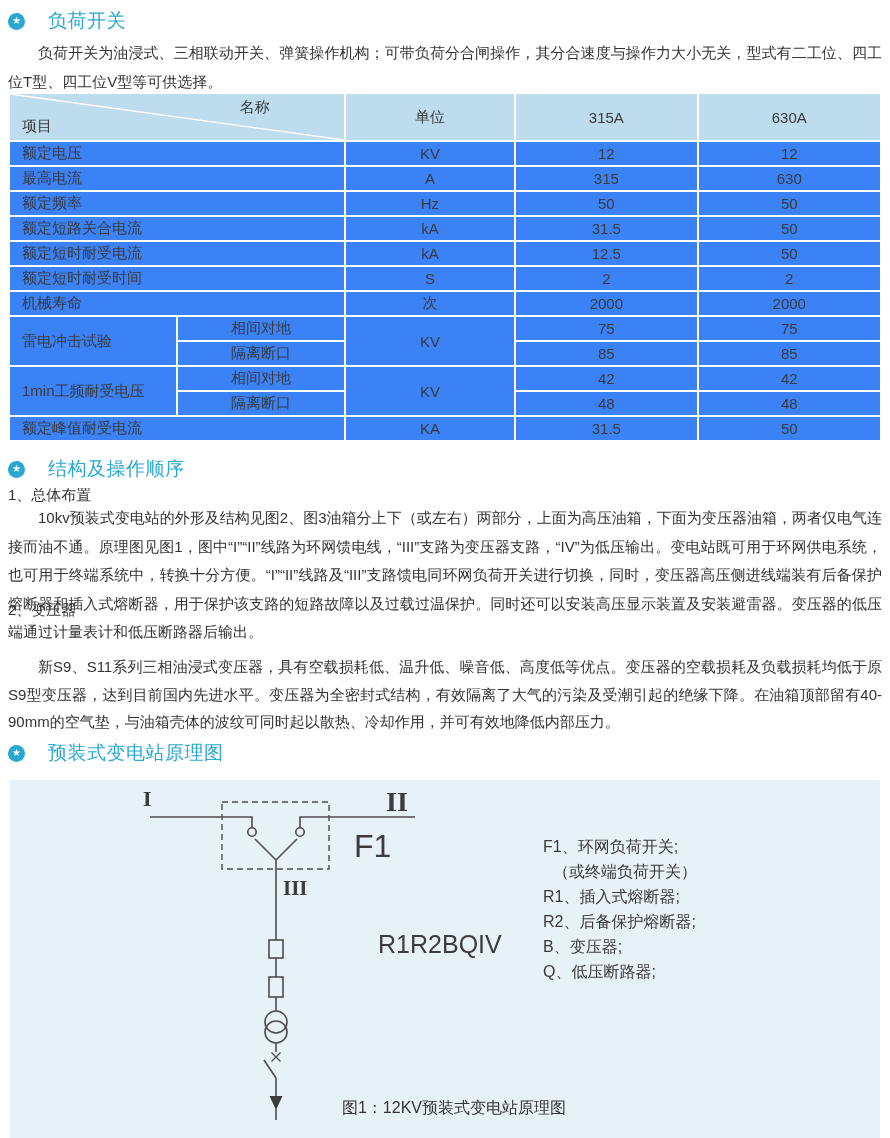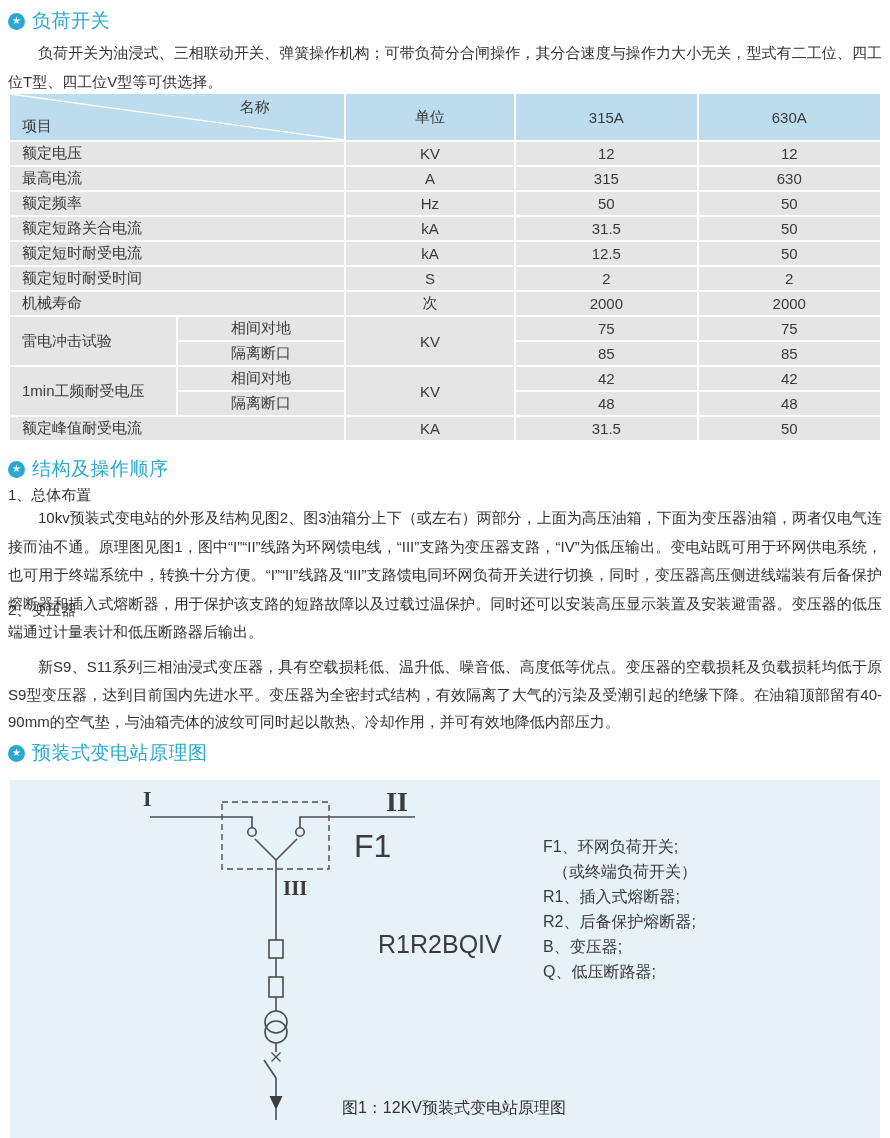--- a/index.html
+++ b/index.html
@@ -6,29 +6,29 @@
   #page{
     position:relative;width:890px;height:1138px;overflow:hidden;background:#ffffff;
     font-family:"Liberation Sans","DejaVu Sans",sans-serif;color:#333;
   }
   
   .sec-head{position:absolute;left:8px;display:flex;align-items:center;gap:7px;}
   .sec-head .bullet{
     width:17px;height:17px;border-radius:50%;background:#2ba8cf;color:#fff;
     display:flex;align-items:center;justify-content:center;font-size:10px;line-height:1;flex:0 0 auto;
   }
-  .sec-head .t{font-size:19px;color:#2ba8cf;letter-spacing:.5px;}
+  .sec-head .t{font-size:19px;color:#2ba8cf;letter-spacing:.5px;margin-left:16px;}
   
   .para{position:absolute;left:8px;width:874px;font-size:15px;line-height:29px;color:#333;text-indent:2em;text-align:justify;}
   .subhead{position:absolute;left:8px;font-size:15px;color:#333;}
   
   table.spec{position:absolute;left:8px;top:92px;width:874px;border-collapse:collapse;table-layout:fixed;}
   table.spec td{border:2px solid #ffffff;font-size:15px;color:#3a3a3a;padding:0;}
   table.spec .hd{background:#bddcee;}
-  table.spec .bd{background:#e5e5e5;}
+  table.spec .bd{background:#3b82f6;}
   table.spec tr.r{height:25px;}
   table.spec td.lab{text-align:left;padding-left:12px;}
   table.spec td.c{text-align:center;}
   td.corner{position:relative;height:46px;}
   td.corner svg{position:absolute;inset:0;width:100%;height:100%;}
   td.corner .nm{position:absolute;right:74px;top:4px;}
   td.corner .it{position:absolute;left:12px;bottom:4px;}
   
   #panel{position:absolute;left:10px;top:780px;width:870px;height:358px;background:#e6f1f8;}
   #panel svg.circuit{position:absolute;left:0;top:0;}

